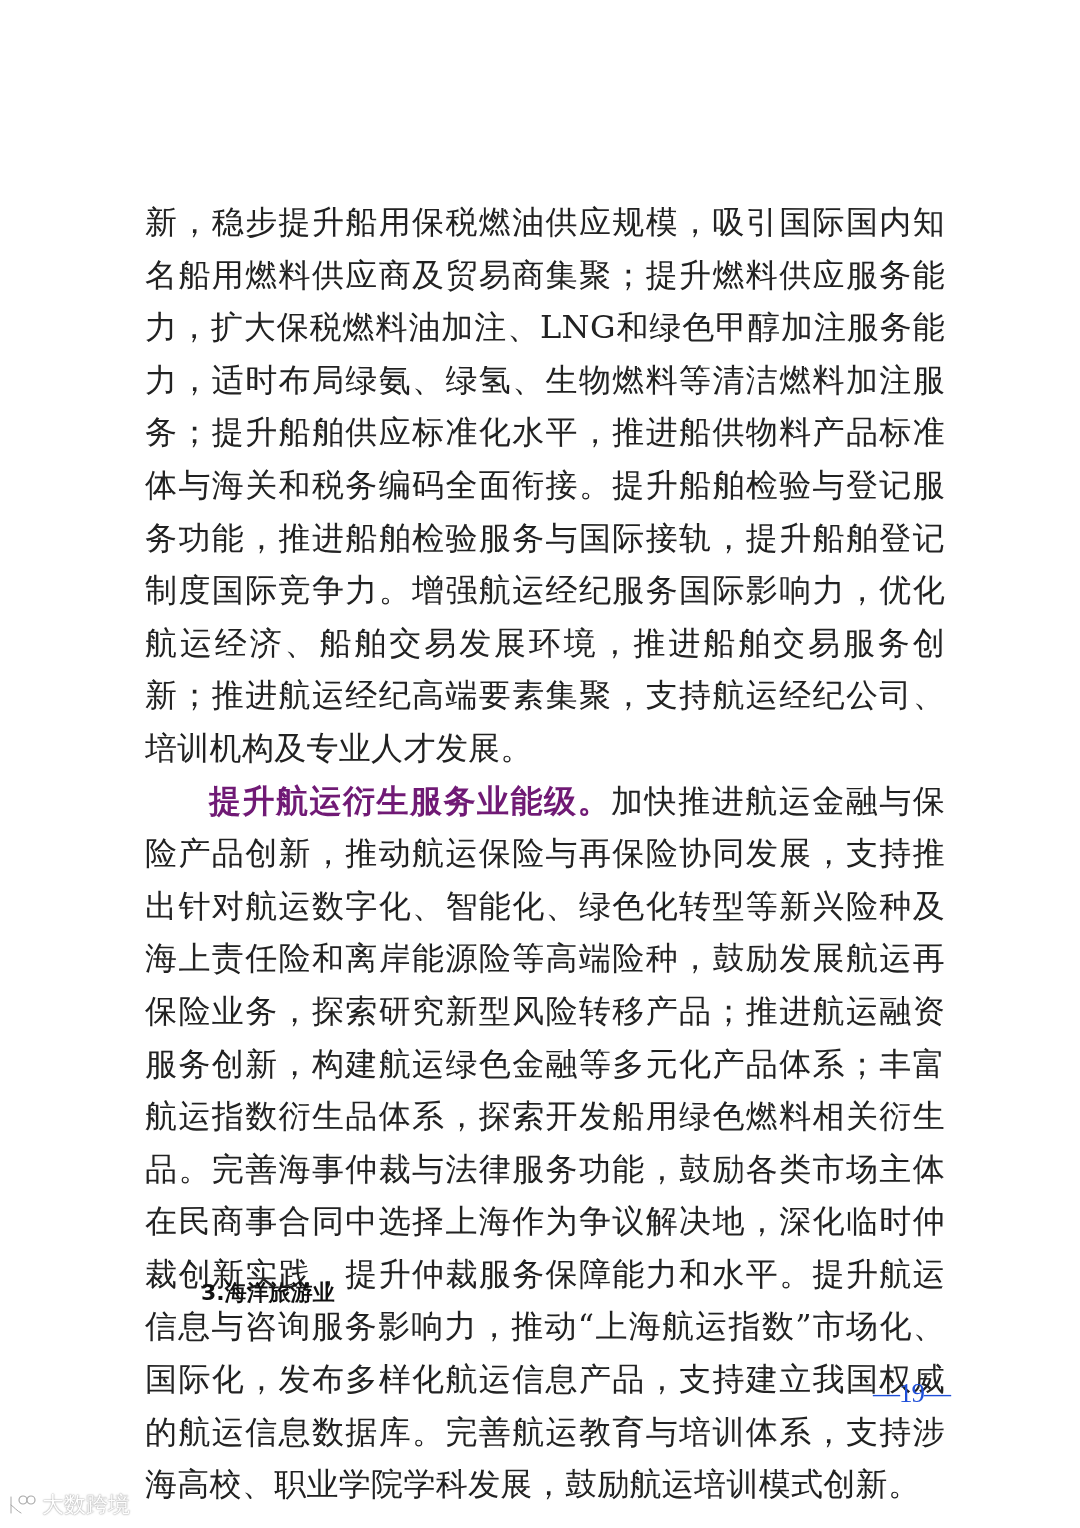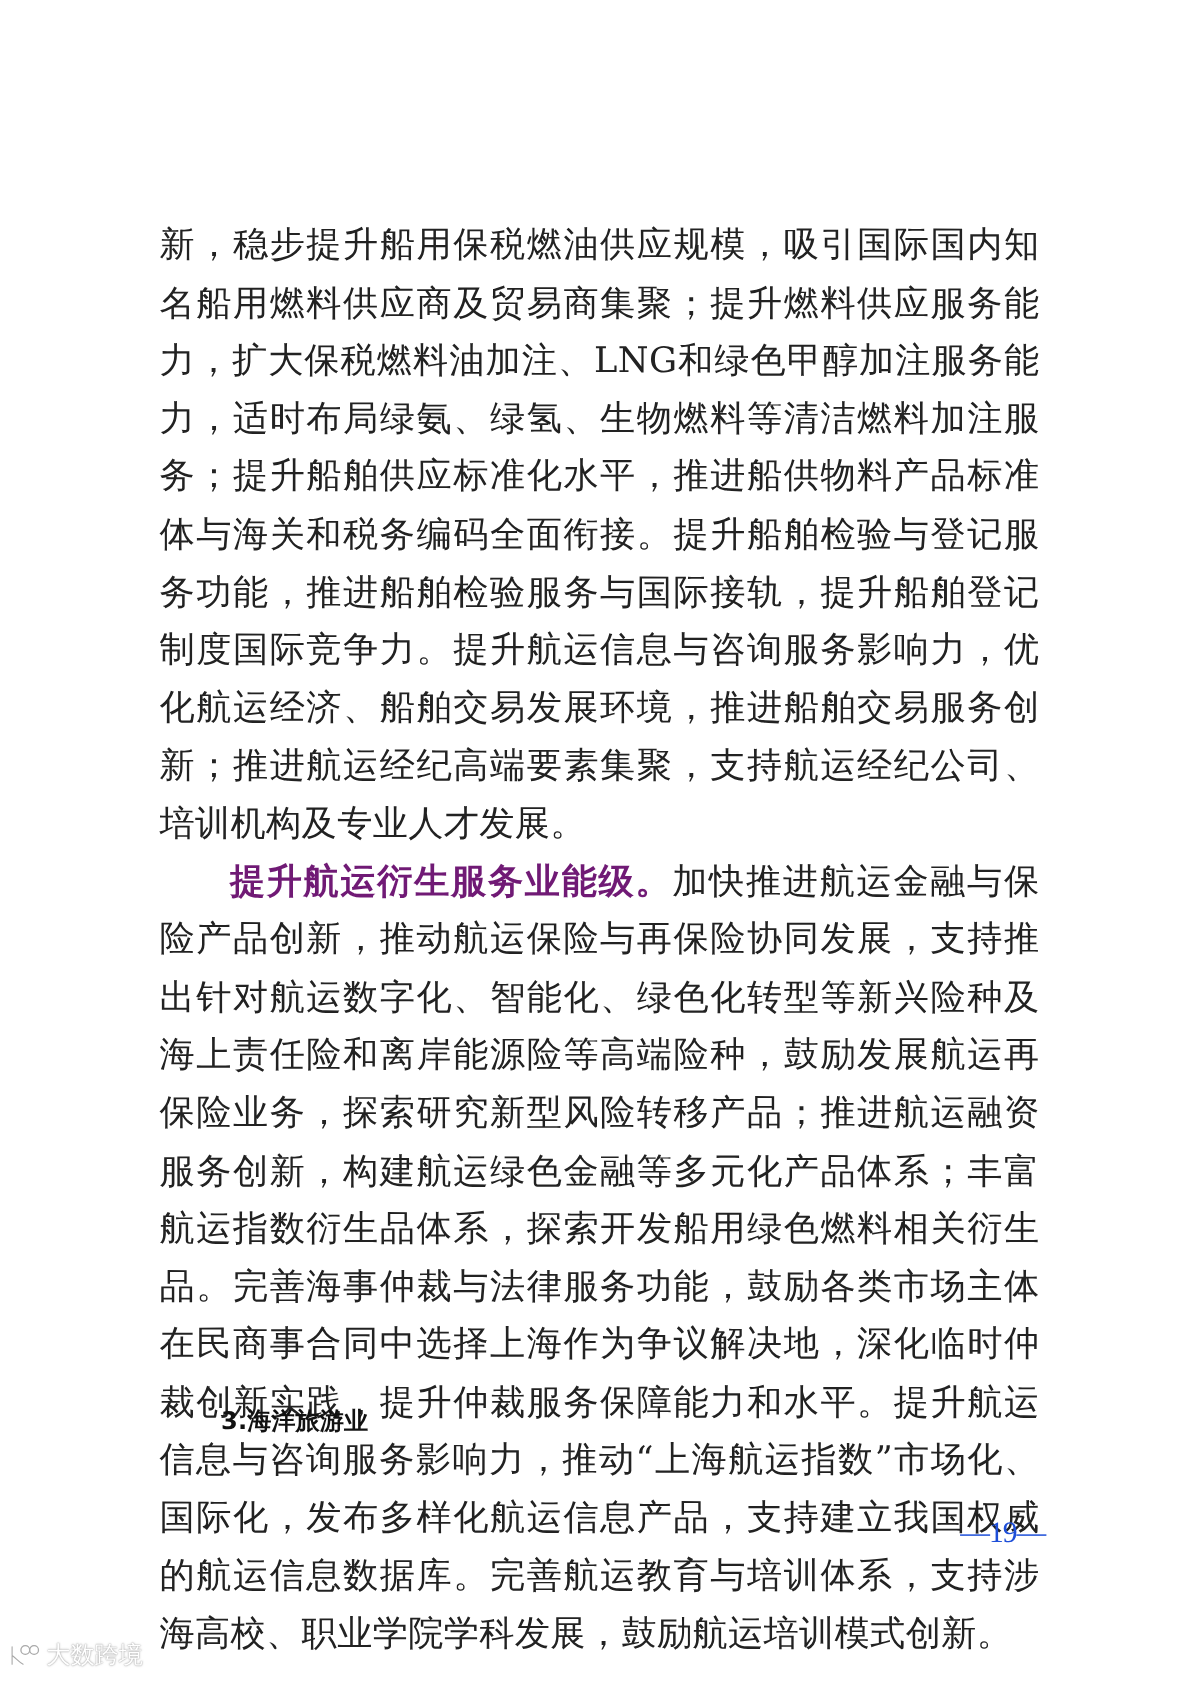--- a/index.html
+++ b/index.html
@@ -75,21 +75,21 @@
     .watermark-logo {
       width: 28px;
       height: 24px;
     }
   </style>
 </head>
 <body>
 
 <div class="page">
   <p class="para">
-    <span>新，稳步提升船用保税燃油供应规模，吸引国际国内知名船用燃料供应商及贸易商集聚；提升燃料供应服务能力，扩大保税燃料油加注、LNG和绿色甲醇加注服务能力，适时布局绿氨、绿氢、生物燃料等清洁燃料加注服务；提升船舶供应标准化水平，推进船供物料产品标准体与海关和税务编码全面衔接。提升船舶检验与登记服务功能，推进船舶检验服务与国际接轨，提升船舶登记制度国际竞争力。提升航运信息与咨询服务影响力，优化航运经济、船舶交易发展环境，推进船舶交易服务创新；推进航运经纪高端要素集聚，支持航运经纪公司、培训机构及专业人才发展。</span>
+    <span>新，稳步提升船用保税燃油供应规模，吸引国际国内知名船用燃料供应商及贸易商集聚；提升燃料供应服务能力，扩大保税燃料油加注、LNG和绿色甲醇加注服务能力，适时布局绿氨、绿氢、生物燃料等清洁燃料加注服务；提升船舶供应标准化水平，推进船供物料产品标准体与海关和税务编码全面衔接。提升船舶检验与登记服务功能，推进船舶检验服务与国际接轨，提升船舶登记制度国际竞争力。增强航运经纪服务国际影响力，优化航运经济、船舶交易发展环境，推进船舶交易服务创新；推进航运经纪高端要素集聚，支持航运经纪公司、培训机构及专业人才发展。</span>
   </p>
   <p class="para indent"><span class="lead">提升航运衍生服务业能级。</span><span>加快推进航运金融与保险产品创新，推动航运保险与再保险协同发展，支持推出针对航运数字化、智能化、绿色化转型等新兴险种及海上责任险和离岸能源险等高端险种，鼓励发展航运再保险业务，探索研究新型风险转移产品；推进航运融资服务创新，构建航运绿色金融等多元化产品体系；丰富航运指数衍生品体系，探索开发船用绿色燃料相关衍生品。完善海事仲裁与法律服务功能，鼓励各类市场主体在民商事合同中选择上海作为争议解决地，深化临时仲裁创新实践，提升仲裁服务保障能力和水平。提升航运信息与咨询服务影响力，推动“上海航运指数”市场化、国际化，发布多样化航运信息产品，支持建立我国权威的航运信息数据库。完善航运教育与培训体系，支持涉海高校、职业学院学科发展，鼓励航运培训模式创新。</span></p>
 </div>
 
 <h3 class="section-heading">3.海洋旅游业</h3>
 
 <div class="page-number">—19—</div>
 
 <div class="watermark">
   <svg class="watermark-logo" viewBox="0 0 28 24">

